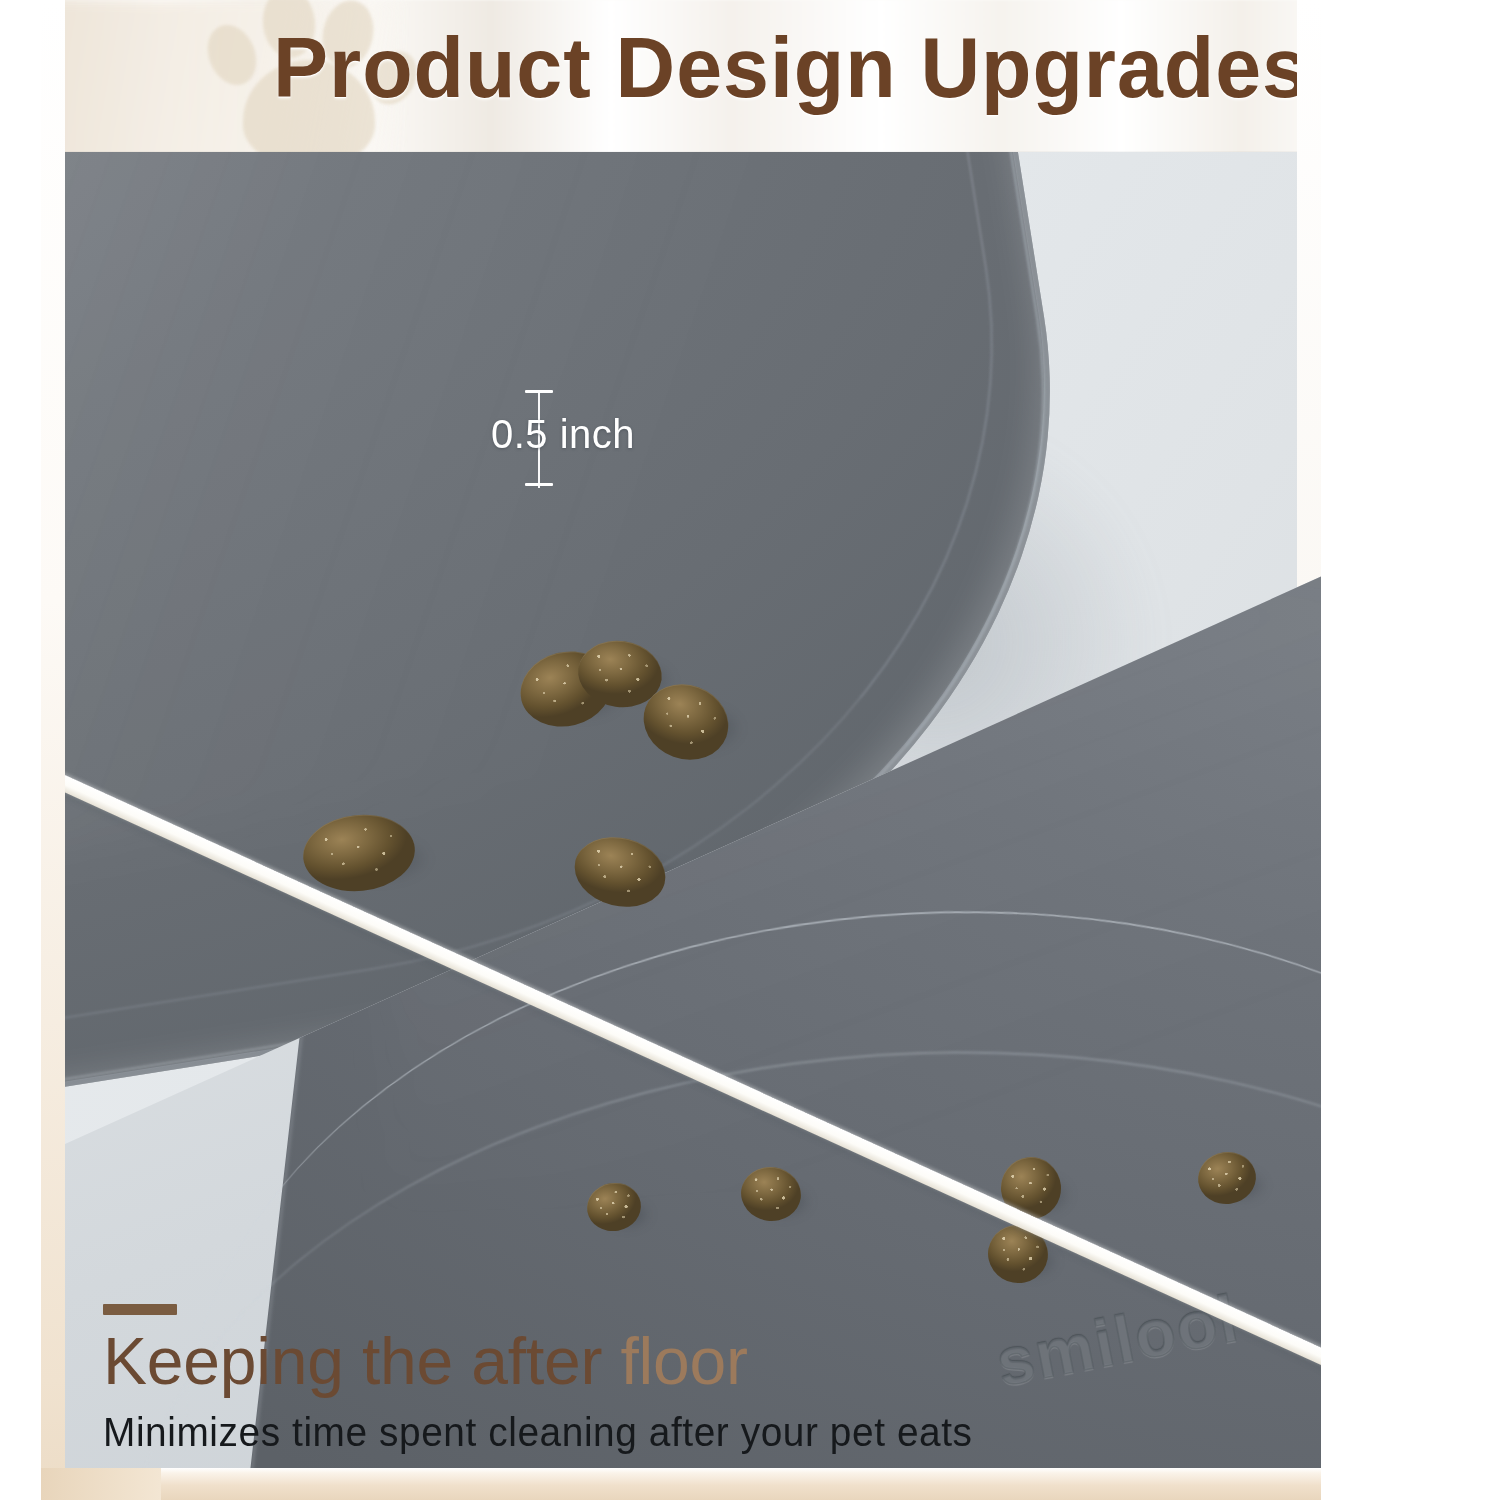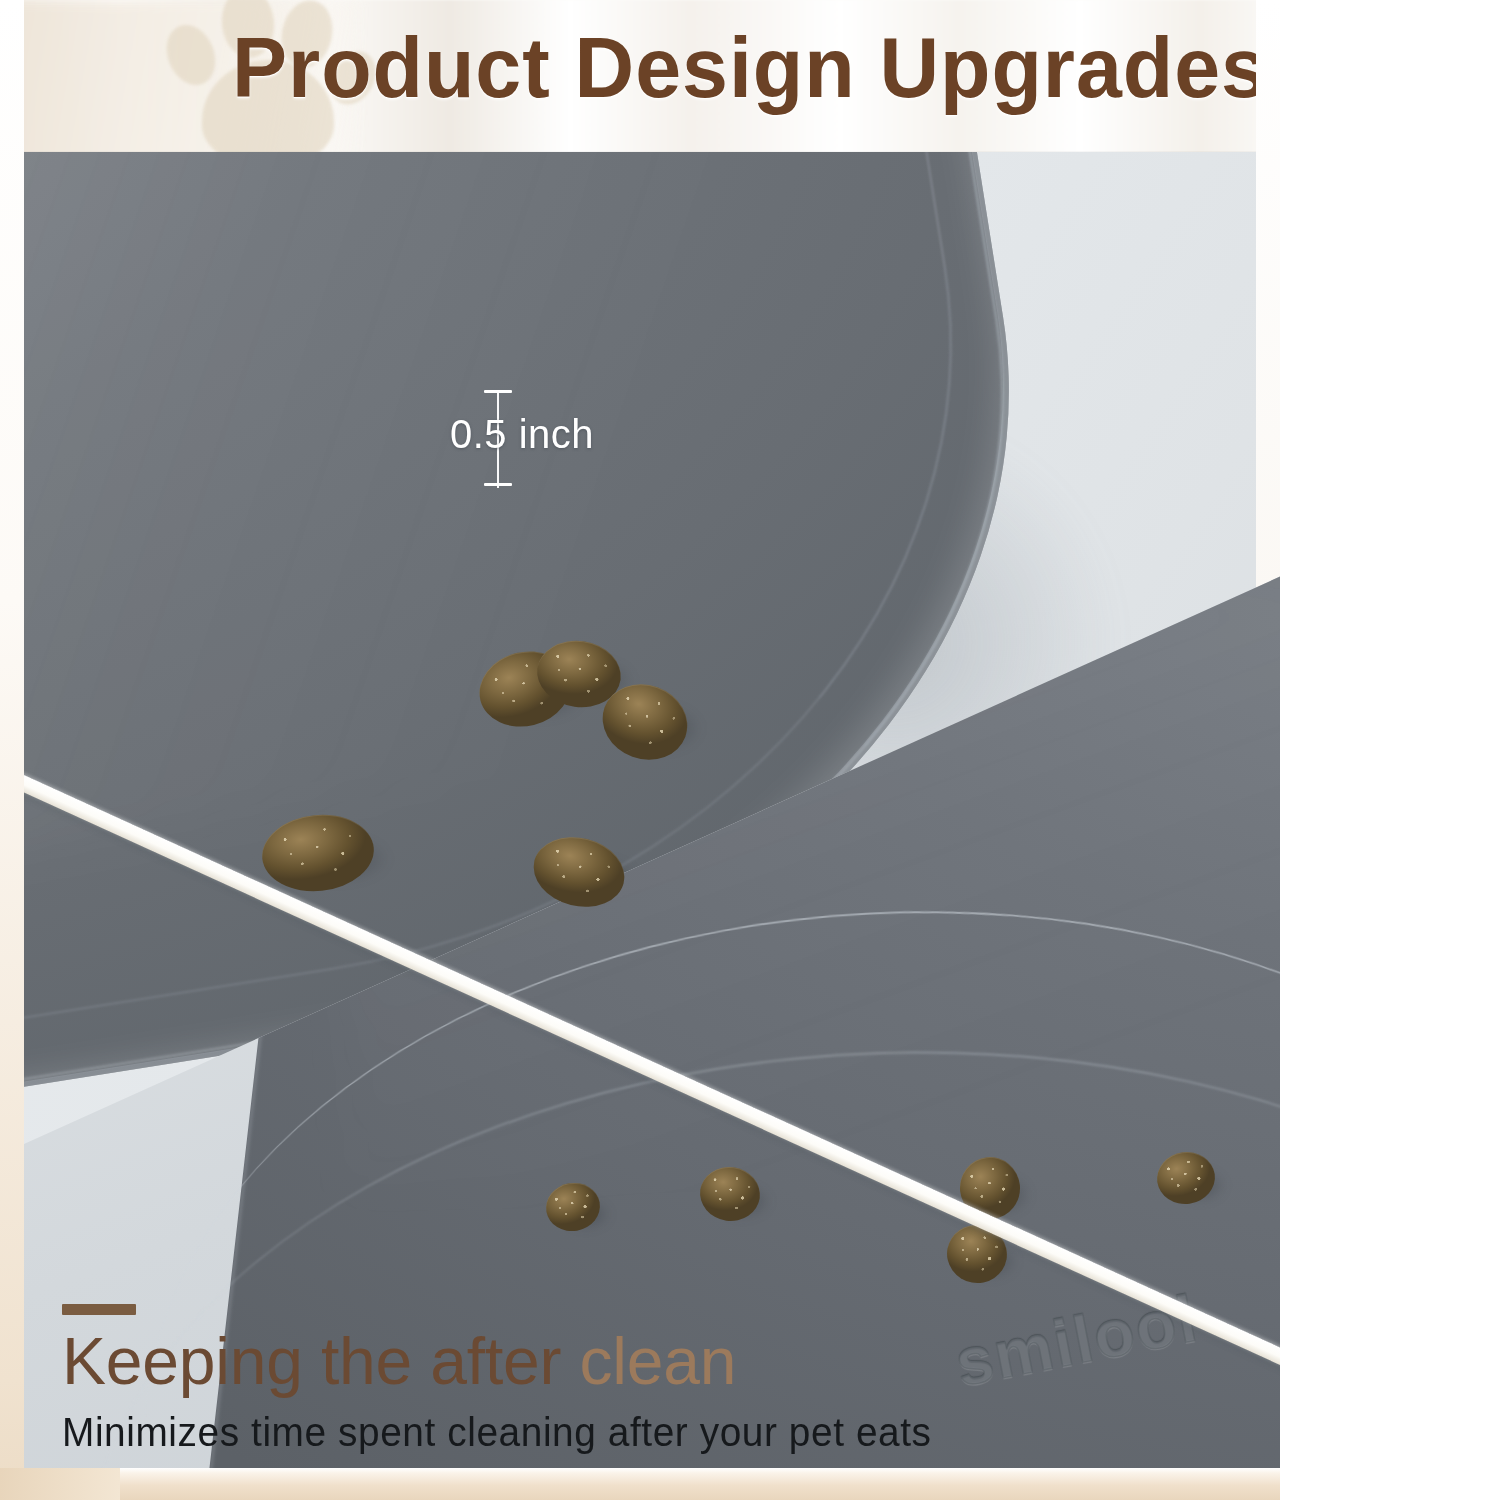--- a/index.html
+++ b/index.html
@@ -4,21 +4,21 @@
 <style>
   html,body{margin:0;padding:0;}
   body{
     width:1500px;height:1500px;overflow:hidden;
     font-family:"Liberation Sans", sans-serif;
     background:#ffffff;
     position:relative;
   }
 
   
-  #canvas{position:absolute;inset:0;width:1280px;height:1500px;overflow:hidden;background:#fdfcfa;}
+  #canvas{position:absolute;inset:0;width:1280px;height:1500px;overflow:hidden;background:#fdfcfa;margin-left:41px;}
 
   
   .backdrop{
     position:absolute;left:0;top:0;width:1500px;height:200px;
     background:
       linear-gradient(90deg,
         #f3efe9 0%, #ffffff 8%, #f2eee8 15%, #fbf9f6 22%,
         #efeae3 30%, #ffffff 38%, #f5f1ec 46%, #ffffff 56%,
         #f6f3ee 64%, #ffffff 72%, #f4f0ea 80%, #ffffff 88%, #f1ece5 100%);
     filter:blur(1px);
@@ -334,21 +334,21 @@
         <div class="kib-shadow" style="left: 1278px; top: 982px; width: 72.5px; height: 48.6px;"></div>
         <div class="kib" style="left: 1272px; top: 972px; width: 58px; height: 54px; transform: rotate(12deg);"></div>
       </div>
 
     <div class="brand">smilool</div>
 
     <div class="seam"></div>
 
     <div class="blk-clean">
       <div class="accent-bar"></div>
-      <div class="clean-title"><span>Keeping the after </span><span class="soft">clean</span></div>
+      <div class="clean-title"><span>Keeping the after </span><span class="soft">floor</span></div>
       <div class="clean-sub">Minimizes time spent cleaning after your pet eats</div>
     </div>
 
   </div>
 
   <div class="margin-l"></div>
   <div class="margin-r"></div>
   <div class="floor"></div>
   <div class="floor-l"></div>
 

